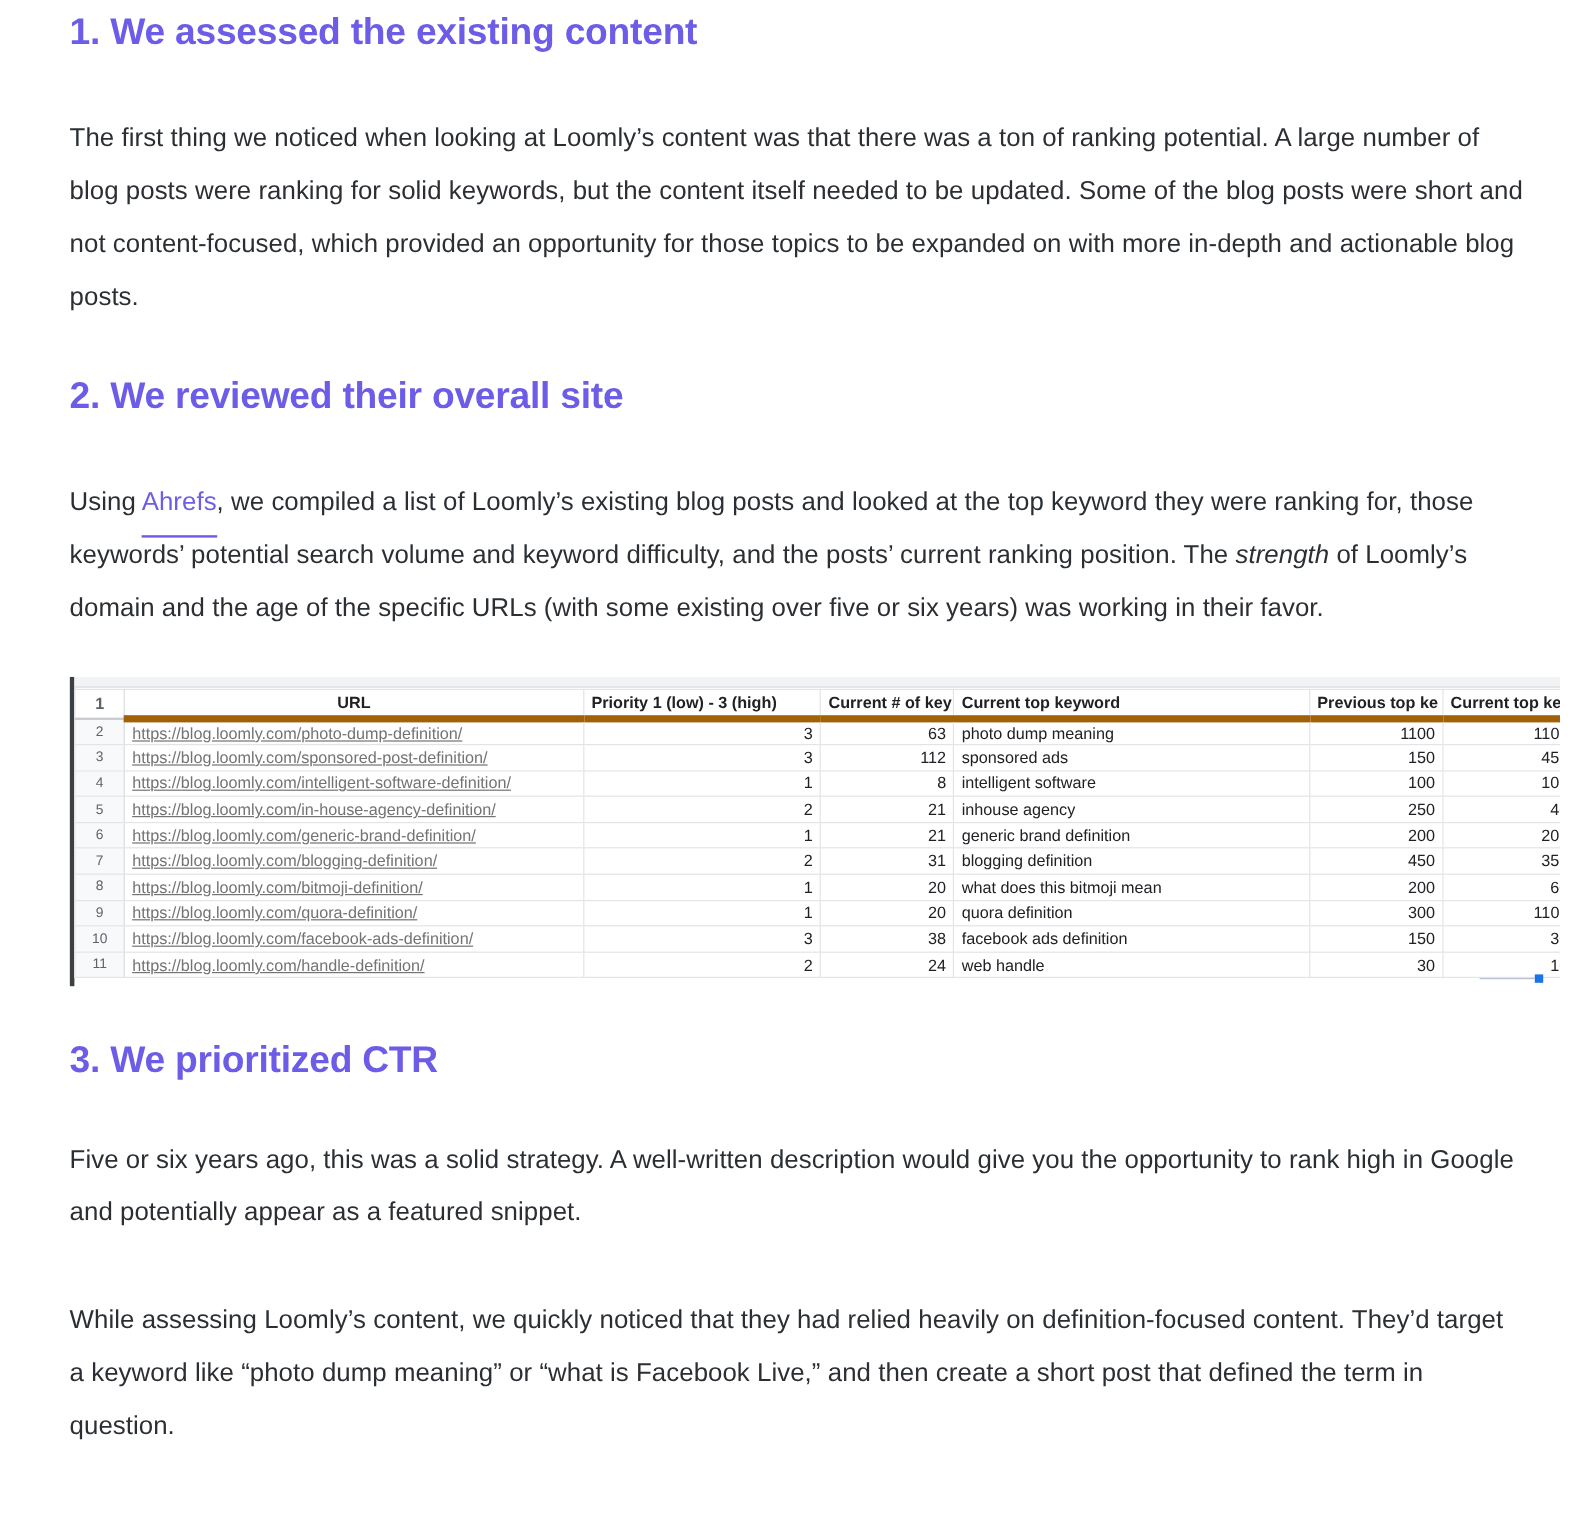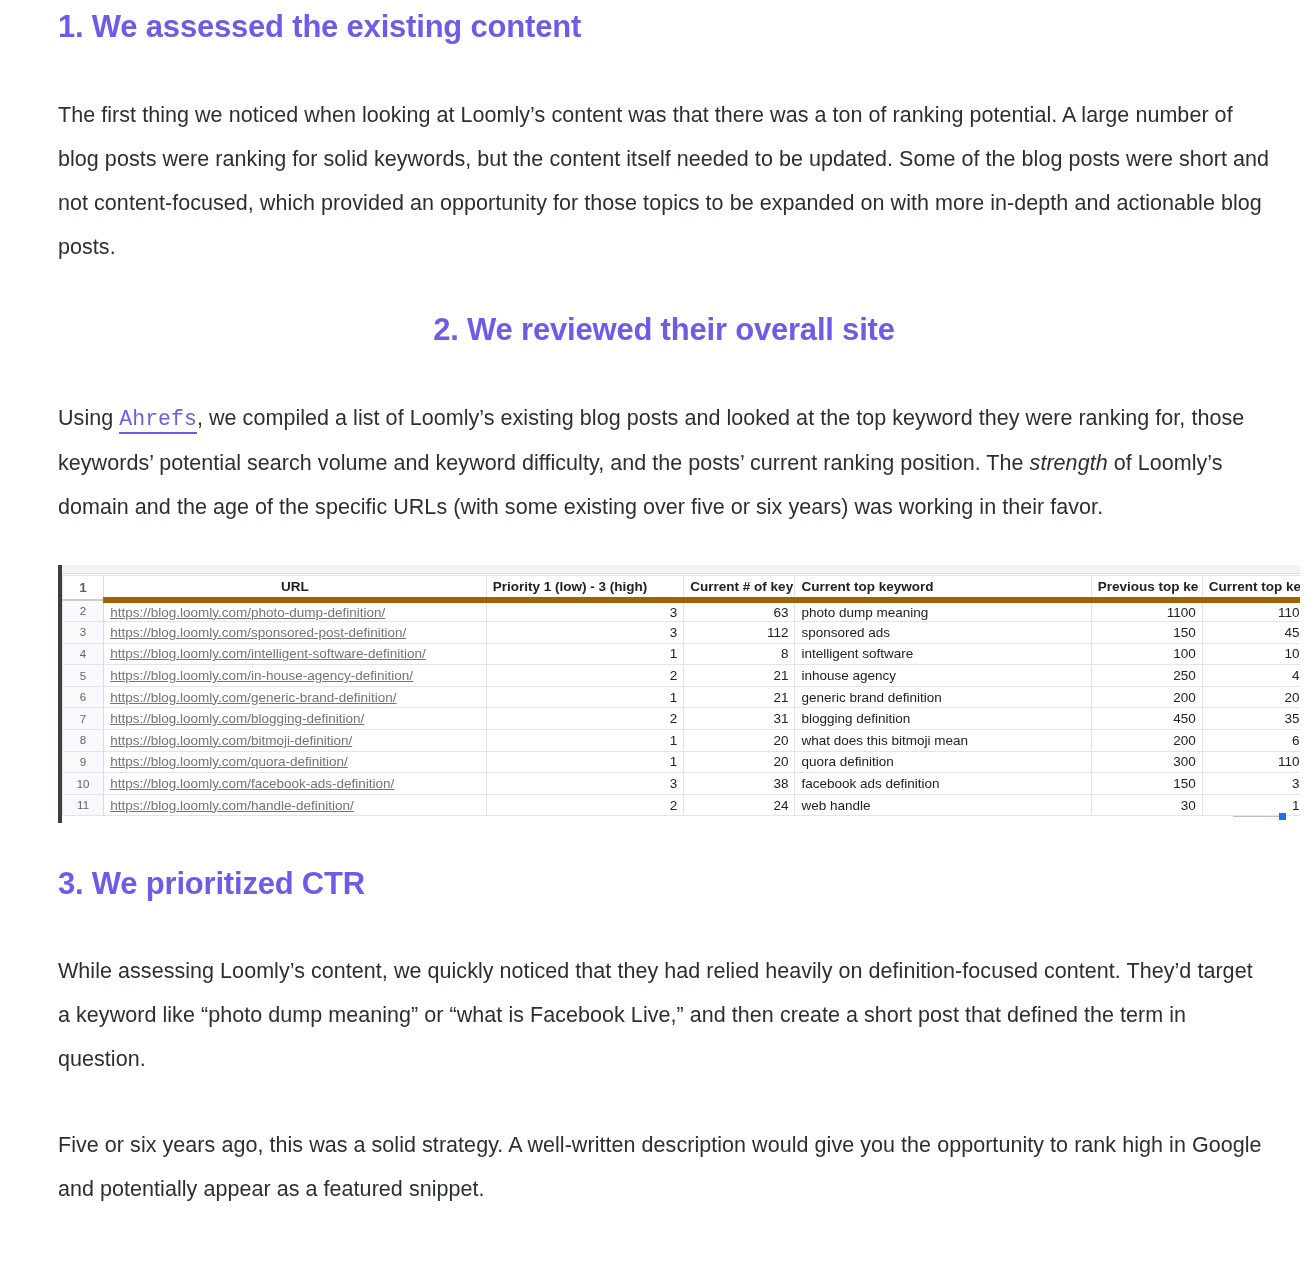--- a/index.html
+++ b/index.html
@@ -23,40 +23,39 @@
 
   h2.section-heading {
     color: #6c5ce7;
     font-weight: 700;
     font-size: 31px;
     line-height: 1.25;
     letter-spacing: -0.2px;
     margin: 0;
   }
   h2.h1-pos  { padding-top: 8px; }
-  h2.h2-pos  { padding-top: 42px; text-align: center; }
+  h2.h2-pos  { padding-top: 42px; }
   h2.h3-pos  { padding-top: 42px; }
 
   p.body-text {
     font-size: 21.5px;
     line-height: 44px;
     color: #2b2f33;
     margin: 0;
     letter-spacing: 0.05px;
     max-width: 1225px;
   }
   p.p-first { margin-top: 46px; }
   p.p-gap   { margin-top: 42px; }
 
   a.inline-link {
     color: #6c5ce7;
     text-decoration: none;
     border-bottom: 2px solid #6c5ce7;
-    padding-bottom: 1px;
-    font-family: Liberation Mono, monospace;
+    padding-bottom: 16px;
   }
   em.italic-word { font-style: italic; }
 
   
   .sheet-wrap {
     margin-top: 36px;
     margin-left: 0px;
     width: 1242px;
     height: 258px;
     position: relative;
@@ -276,17 +275,17 @@
         <td class="col-currvol">10</td>
       </tr>
     </tbody>
       </table>
 
     <div class="sheet-handle"></div>
   </div>
 
   <h2 class="section-heading h3-pos">3.  We prioritized CTR</h2>
 
+  <p class="body-text p-gap">Five or six years ago, this was a solid strategy. A well-written description would give you the opportunity to rank high in Google and potentially appear as a featured snippet.</p>
+
   <p class="body-text p-first">While assessing Loomly’s content, we quickly noticed that they had relied heavily on definition-focused content. They’d target a keyword like “photo dump meaning” or “what is Facebook Live,” and then create a short post that defined the term in question.</p>
 
-  <p class="body-text p-gap">Five or six years ago, this was a solid strategy. A well-written description would give you the opportunity to rank high in Google and potentially appear as a featured snippet.</p>
-
 </div>
 
 </body></html>

